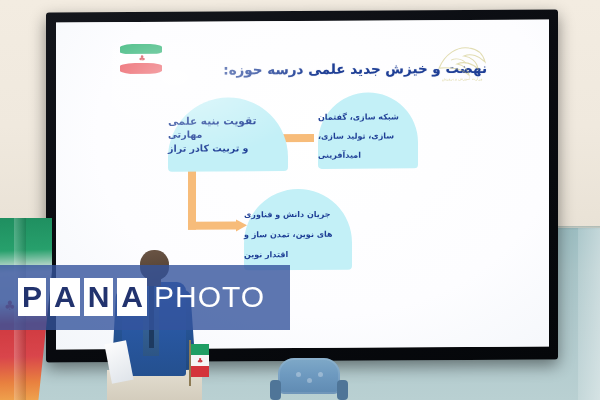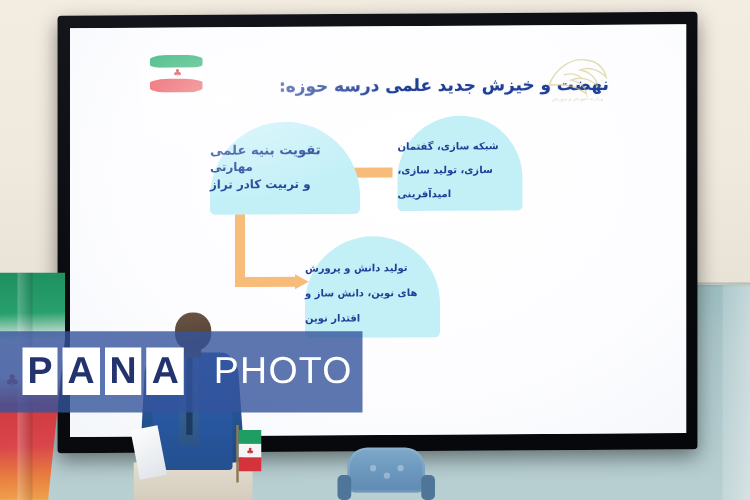--- a/index.html
+++ b/index.html
@@ -250,21 +250,21 @@
     display:flex;align-items:center;height:40px;
   }
   .wm-box{
     background:#ffffff;color:#22336e;
     font-size:30px;font-weight:bold;line-height:38px;
     padding:0 4px;margin-right:4px;letter-spacing:0;
     font-family:"Liberation Sans",sans-serif;
   }
   .wm-tail{
     color:#ffffff;font-size:30px;font-weight:normal;line-height:38px;
-    letter-spacing:1px;margin-left:20px;
+    letter-spacing:1px;margin-left:3px;
     font-family:"Liberation Sans",sans-serif;
   }
 
   .glare{
     position:absolute;left:56px;top:20px;width:210px;height:120px;
     background:radial-gradient(ellipse at 30% 30%,rgba(255,255,255,.55),rgba(255,255,255,0) 70%);
     pointer-events:none;
   }
 </style>
 </head>
@@ -317,22 +317,22 @@
           <span class="ln">و تربیت کادر تراز</span>
         </div>
 
         <div class="node" id="node-right">
           <span class="ln">شبکه سازی، گفتمان</span>
           <span class="ln">سازی، تولید سازی،</span>
           <span class="ln">امیدآفرینی</span>
         </div>
 
         <div class="node" id="node-bottom">
-          <span class="ln">تولید دانش و پرورش</span>
-          <span class="ln">های نوین، دانش ساز و</span>
+          <span class="ln">جریان دانش و فناوری</span>
+          <span class="ln">های نوین، تمدن ساز و</span>
           <span class="ln">اقتدار نوین</span>
         </div>
 
       </div>
       <div class="glare"></div>
     </div>
   </div>
 
   <div class="podium"></div>
 

